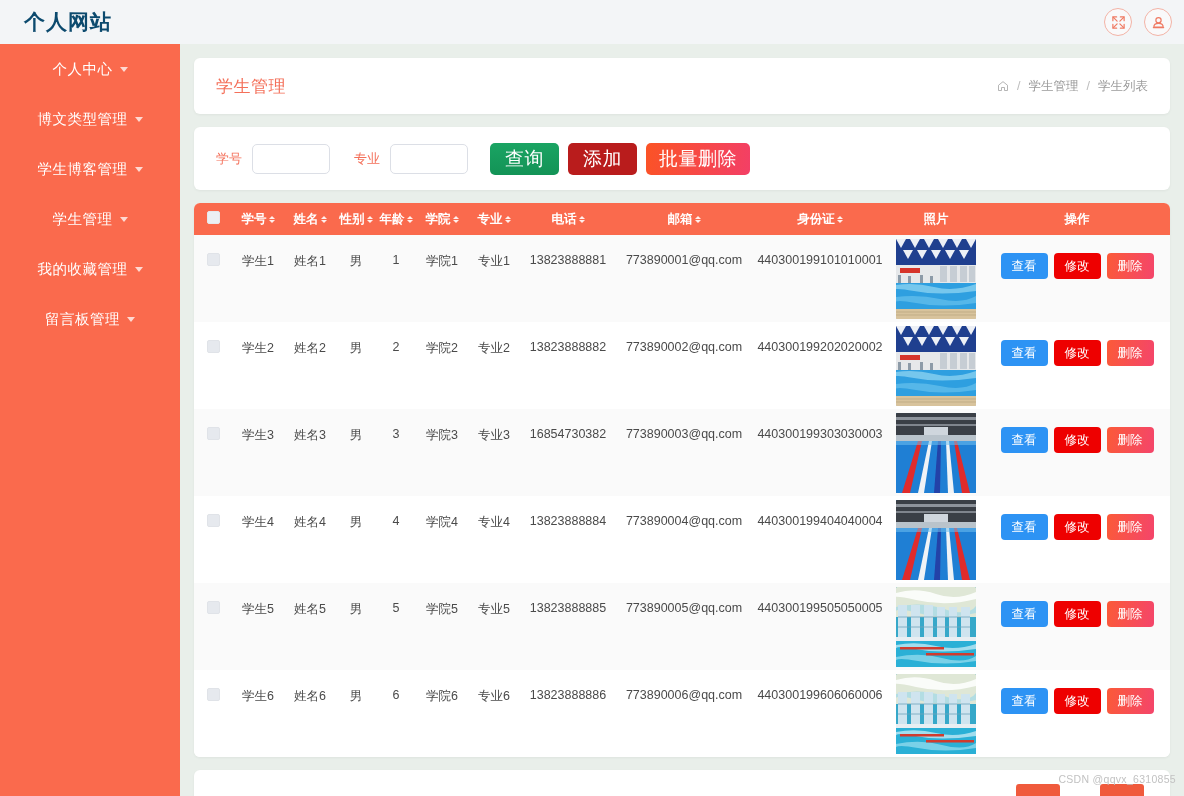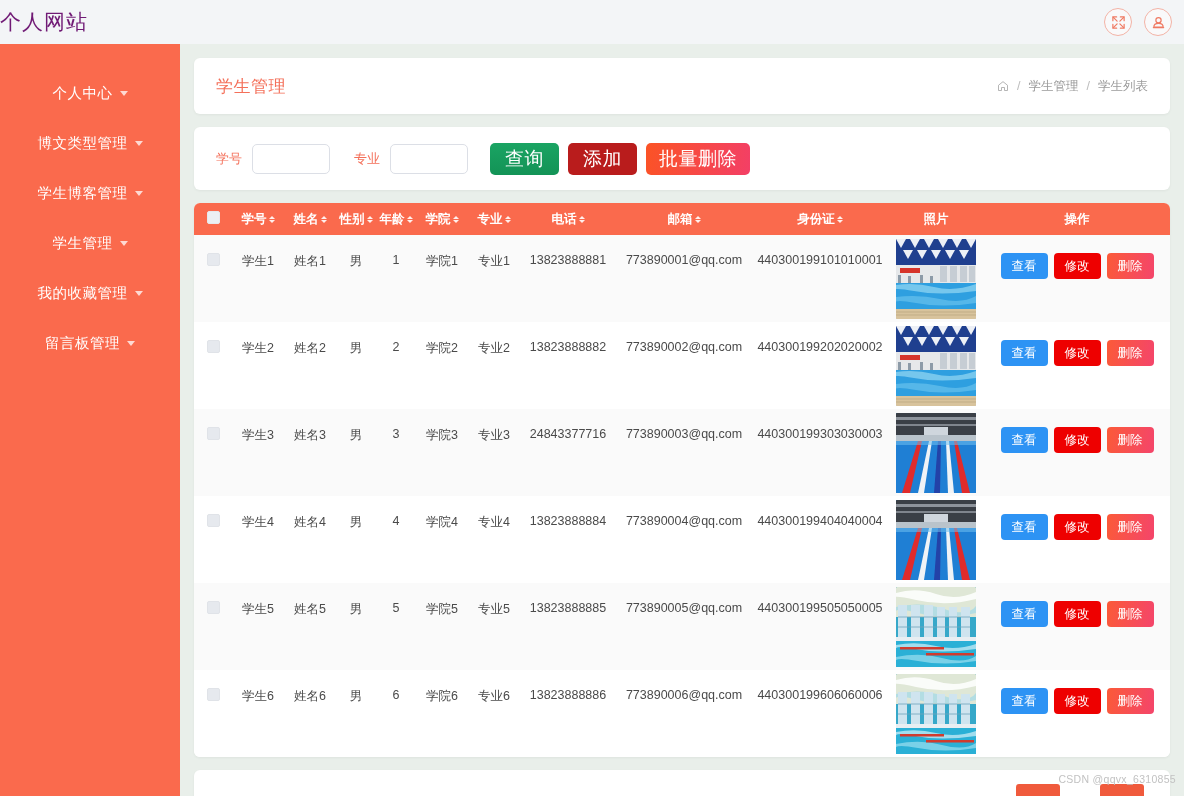--- a/index.html
+++ b/index.html
@@ -11,43 +11,44 @@
   }
 
   
   .topbar {
     position: absolute; top: 0; left: 0;
     width: 1184px; height: 44px;
     background: #f3f5f7;
     display: flex; align-items: center;
   }
   .brand {
-    color: #701a75;
+    margin-left: 24px;
+    color: #0c4a6e;
     font-size: 21px;
     letter-spacing: 1px;
+    font-weight: bold;
   }
   .topbar-icons {
     margin-left: auto; margin-right: 12px;
     display: flex; align-items: center; gap: 12px;
   }
   .circ-icon {
     width: 28px; height: 28px; border-radius: 50%;
     border: 1.5px solid #f3b3a6;
     display: flex; align-items: center; justify-content: center;
     color: #ef7a63;
     background: #f9f9fa;
   }
   .circ-icon svg { display: block; }
 
   
   .sidebar {
     position: absolute; top: 44px; left: 0;
     width: 180px; height: 752px;
     background: #fa6a4d;
-    padding-top: 24px;
   }
   .side-item {
     height: 50px;
     display: flex; align-items: center; justify-content: center;
     color: #ffffff;
     font-size: 14.5px;
     letter-spacing: 0.5px;
     cursor: pointer;
   }
   .side-item .caret {
@@ -495,21 +496,21 @@
             <td><button class="actbtn act-view">查看</button><button class="actbtn act-edit">修改</button><button class="actbtn act-del">删除</button></td>
           </tr>
           <tr>
             <td><span class="rowcheck"></span></td>
             <td>学生3</td>
             <td>姓名3</td>
             <td>男</td>
             <td>3</td>
             <td>学院3</td>
             <td>专业3</td>
-            <td>24843377716</td>
+            <td>16854730382</td>
             <td>773890003@qq.com</td>
             <td>440300199303030003</td>
             <td style="padding-top: 4px;">
               <div class="thumb">
                 <svg viewBox="0 0 80 80" preserveAspectRatio="none">
                   <rect width="80" height="80" fill="#2f6f9e"></rect>
                   <rect y="0" width="80" height="22" fill="#3a3f46"></rect>
                   <rect y="4" width="80" height="3" fill="#8d939b"></rect>
                   <rect y="11" width="80" height="2" fill="#7f858d"></rect>
                   <rect x="28" y="14" width="24" height="10" fill="#cfd6dd"></rect>

